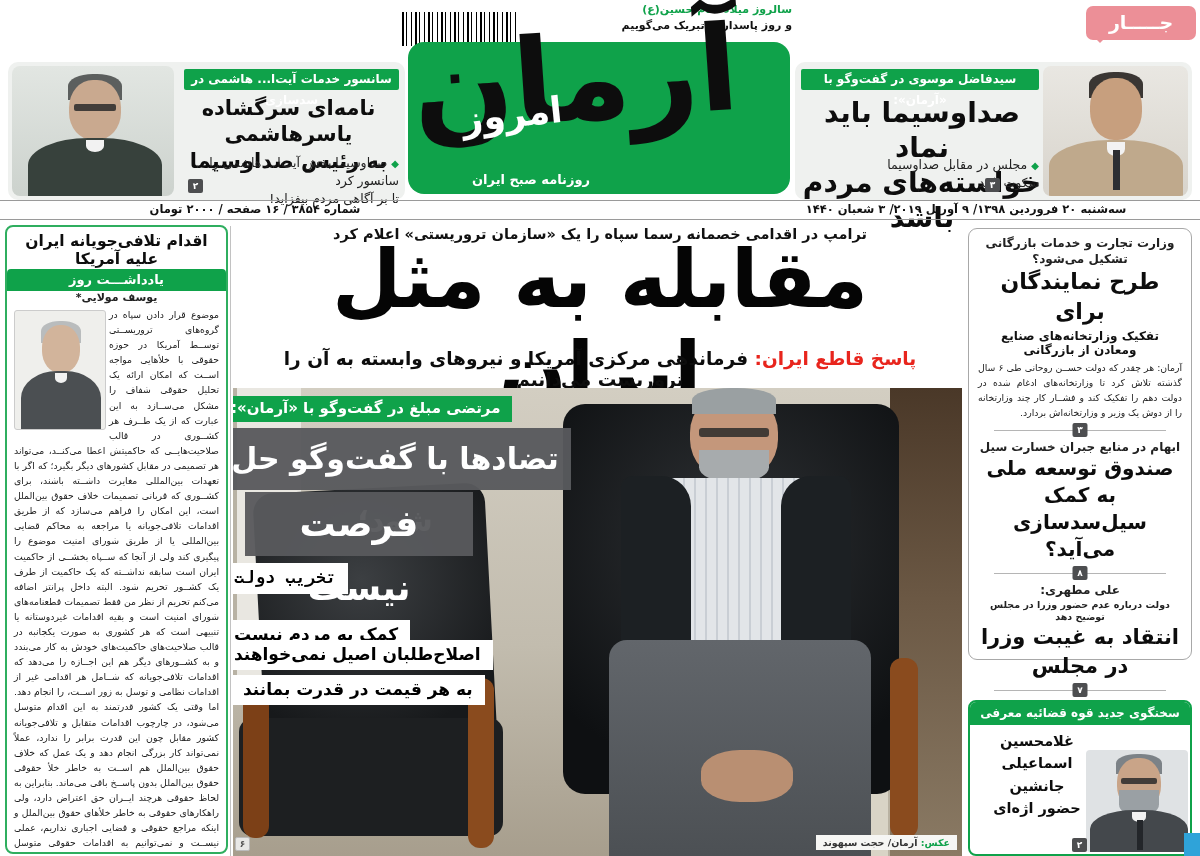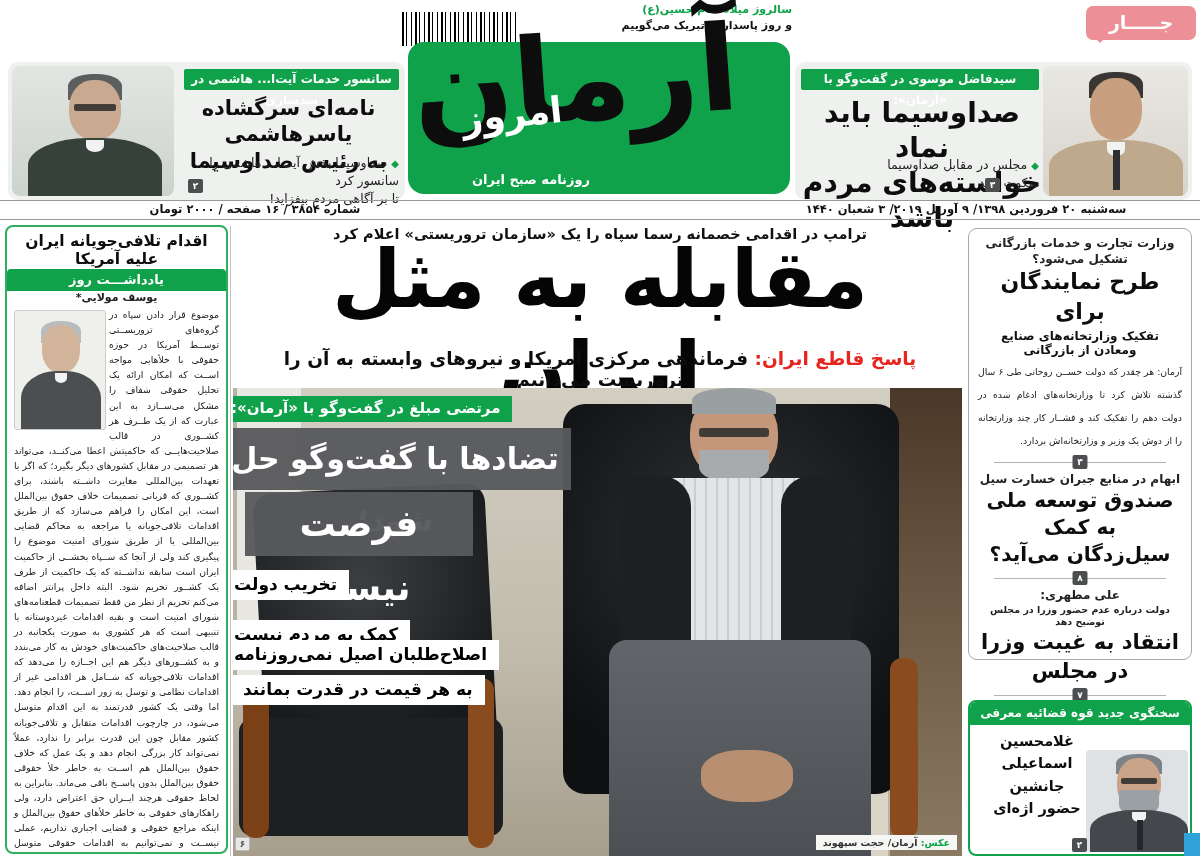--- a/index.html
+++ b/index.html
@@ -82,21 +82,21 @@
   #photo-caption .lbl{color:#0fa24a;}
   #photo-page{position:absolute;left:2px;bottom:5px;background:#e8e8e6;color:#555;border:1px solid #bbb;
     width:15px;height:14px;font-size:9px;line-height:13px;text-align:center;border-radius:2px;font-weight:bold;}
 
   
   #right-col{left:968px;top:228px;width:224px;height:432px;border:1px solid #a8a8a8;border-radius:9px;background:#fff;
     padding:7px 9px 0;text-align:center;}
   .rc-kicker{font-size:12px;font-weight:600;color:#222;line-height:1.3;}
   .rc-h{font-size:20px;font-weight:900;color:#0d0d0d;line-height:1.35;}
   .rc-subhead{font-size:12px;font-weight:800;color:#111;margin-top:2px;}
-  .rc-body{font-size:9.3px;line-height:23px;text-align:justify;color:#222;margin-top:3px;}
+  .rc-body{font-size:9.3px;line-height:15px;text-align:justify;color:#222;margin-top:3px;}
   .rc-div{position:relative;height:15px;margin:3px 16px 2px;}
   .rc-div::before{content:"";position:absolute;left:0;right:0;top:7px;border-top:1px solid #b5b5b5;}
   .rc-div .numbox{left:50%;transform:translateX(-50%);top:0;}
 
   
   #spk-box{left:968px;top:700px;width:224px;height:156px;border:2px solid #0fa24a;border-radius:8px;background:#fff;overflow:hidden;}
   #spk-header{height:23px;background:#0fa24a;color:#fff;font-size:12px;font-weight:bold;text-align:center;line-height:23px;}
   #spk-name{position:absolute;left:4px;top:28px;width:126px;text-align:center;font-size:14.5px;font-weight:900;line-height:1.55;color:#0d0d0d;}
   #spk-photo{right:2px;bottom:2px;width:102px;height:102px;border-radius:4px;background:#dfe2e4;}
   #spk-page{left:102px;bottom:2px;}
@@ -213,23 +213,23 @@
     <div class="ph" style="left:466px;top:62px;width:70px;height:32px;background:#a7abad;border-radius:0 0 46% 46%;"></div>
     <div class="ph" style="left:408px;top:90px;width:190px;height:168px;border-radius:12px;background:repeating-linear-gradient(90deg,#e2e5e8 0 9px,#c9ced4 9px 11px),#e2e5e8;"></div>
     <div class="ph" style="left:388px;top:88px;width:70px;height:180px;background:#1c2023;border-radius:12px 30px 0 0;"></div>
     <div class="ph" style="left:548px;top:88px;width:70px;height:180px;background:#1c2023;border-radius:30px 12px 0 0;"></div>
     <div class="ph" style="left:376px;top:252px;width:262px;height:216px;background:linear-gradient(180deg,#62666b,#4c5054);border-radius:18px 18px 0 0;"></div>
     <div class="ph" style="left:468px;top:362px;width:92px;height:52px;background:#b98f72;border-radius:42%;"></div>
 
     <div id="iv-kicker">مرتضی مبلغ در گفت‌وگو با «آرمان»:</div>
     <div id="iv-h1" class="iv-h">تضادها با گفت‌وگو حل شود؛</div>
     <div id="iv-h2" class="iv-h">فرصت نیست</div>
-    <div class="pq" style="left:-11px;top:182px;">تخریب دولت</div>
+    <div class="pq" style="left:-11px;top:175px;font-family:Liberation Mono, monospace;">تخریب دولت</div>
     <div class="pq" style="left:-11px;top:208px;margin-top:24px;">کمک به مردم نیست</div>
-    <div class="pq" style="left:-11px;top:252px;">اصلاح‌طلبان اصیل نمی‌روزنامه</div>
+    <div class="pq" style="left:-11px;top:252px;">اصلاح‌طلبان اصیل نمی‌خواهند</div>
     <div class="pq" style="left:-2px;top:287px;">به هر قیمت در قدرت بمانند</div>
     <div id="photo-caption">
       <span class="lbl">عکس:</span><span> آرمان/ حجت سپهوند</span>
     </div>
     <div id="photo-page">۶</div>
   </div>
 
   <div id="right-col" class="abs">
     <div>
       <div class="rc-kicker">وزارت تجارت و خدمات بازرگانی تشکیل می‌شود؟</div>
@@ -239,21 +239,21 @@
       <div class="rc-subhead">تفکیک وزارتخانه‌های صنایع ومعادن از بازرگانی</div>
       <div class="rc-body">آرمان: هر چقدر که دولت حســن روحانی طی ۶ سال گذشته تلاش کرد تا وزارتخانه‌های ادغام شده در دولت دهم را تفکیک کند و فشــار کار چند وزارتخانه را از دوش یک وزیر و وزارتخانه‌اش بردارد.</div>
       <div class="rc-div">
           <span class="numbox">۳</span>
         </div>
     </div>
     <div>
       <div class="rc-kicker">ابهام در منابع جبران خسارت سیل</div>
       <div class="rc-h">
         <div>صندوق توسعه ملی به کمک</div>
-        <div>سیل‌زدگان می‌آید؟</div>
+        <div>سیل‌سدسازی می‌آید؟</div>
       </div>
       <div class="rc-div">
           <span class="numbox">۸</span>
         </div>
     </div>
     <div>
       <div class="rc-kicker">علی مطهری:</div>
       <div class="rc-kicker" style="font-size:9.5px;">دولت درباره عدم حضور وزرا در مجلس توضیح دهد</div>
       <div class="rc-h" style="font-size:21px;">
         <div>انتقاد به غیبت وزرا</div>

